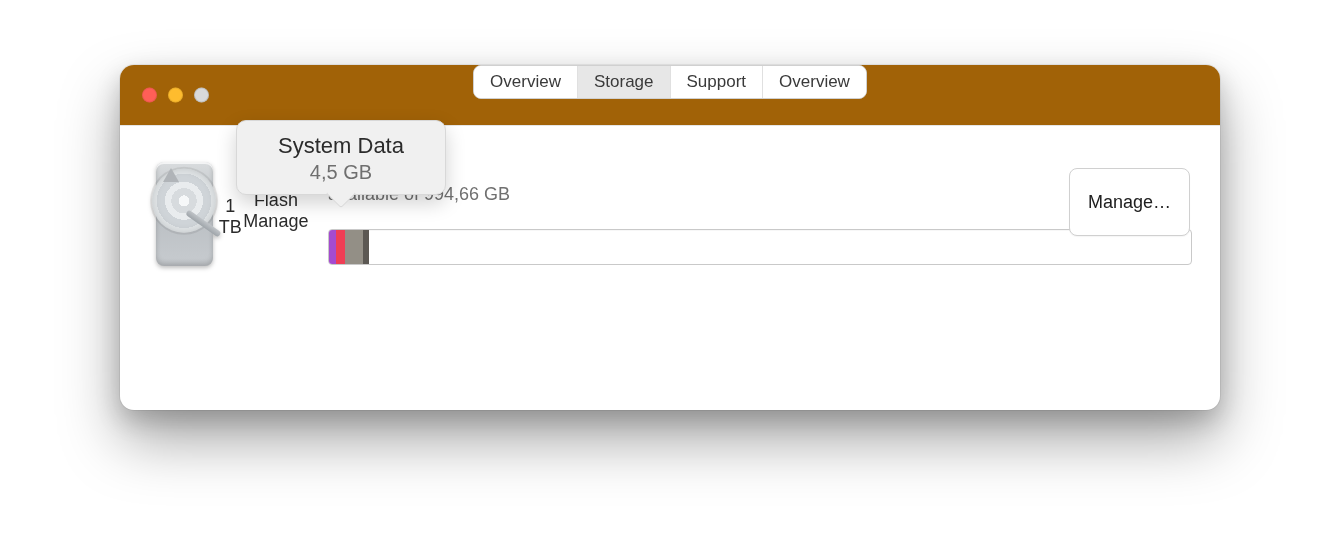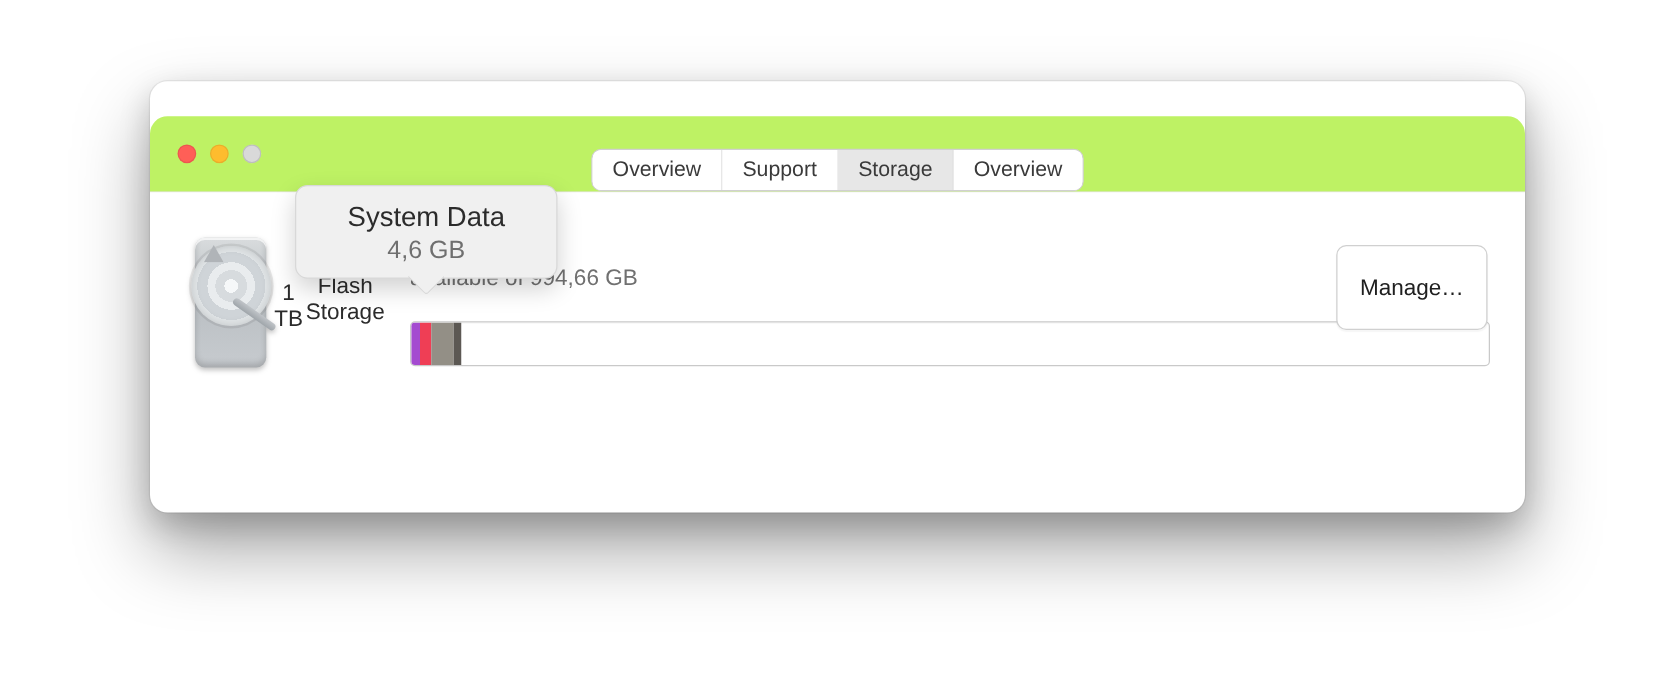--- a/index.html
+++ b/index.html
@@ -30,25 +30,24 @@
       0 10px 25px rgba(0,0,0,0.18),
       0 0 0 1px rgba(0,0,0,0.06);
     position: relative;
     overflow: visible;
   }
   
   .titlebar {
     height: 60px;
     border-bottom: 1px solid #e5e5e5;
     display: flex;
-    align-items: flex-end;
-    position: relative;
-    background: #bef264;
+    align-items: flex-start;
+    position: relative;
+    background: #a16207;
     border-radius: 14px 14px 0 0;
-    margin-top: 28px;
   }
   .traffic-lights {
     position: absolute;
     left: 22px;
     top: 50%;
     transform: translateY(-50%);
     display: flex;
     gap: 11px;
   }
   .tl {
@@ -241,57 +240,57 @@
 
     <div class="titlebar">
       <div class="traffic-lights">
         <div class="tl tl-close"></div>
         <div class="tl tl-min"></div>
         <div class="tl tl-zoom"></div>
       </div>
 
       <div class="tabs">
         <div class="tab">Overview</div>
+        <div class="tab active">Storage</div>
         <div class="tab">Support</div>
-        <div class="tab active">Storage</div>
         <div class="tab">Overview</div>
       </div>
     </div>
 
     <div class="body">
 
       <div class="drive-col">
         <div class="disk-icon">
           <div class="case"></div>
           <div class="platter"></div>
           <div class="arm"></div>
           <div class="badge"></div>
         </div>
         <div class="drive-capacity">1 TB</div>
-        <div class="drive-type">Flash Storage</div>
+        <div class="drive-type">Flash Manage</div>
       </div>
 
       <div class="main-col">
 
         <div class="drive-name">HD</div>
         <div class="availability">available of 994,66 GB</div>
 
         <div class="usage-bar-wrap">
           <div class="seg" style="background:#a44bd0;width:0.8%"></div>
           <div class="seg" style="background:#ef3e55;width:1%"></div>
           <div class="seg" style="background:#938f86;width:2.2%"></div>
           <div class="seg" style="background:#5c5853;width:0.6%"></div>
         </div>
 
         <div class="manage-btn">Manage…</div>
 
       </div>
 
       <div class="tooltip" style="left:116px; top:-6px;">
         <div class="tooltip-title">System Data</div>
-        <div class="tooltip-sub">4,6 GB</div>
+        <div class="tooltip-sub">4,5 GB</div>
         <div class="tooltip-tail"></div>
       </div>
 
     </div>
 
   </div>
 </div>
 
 </body></html>

